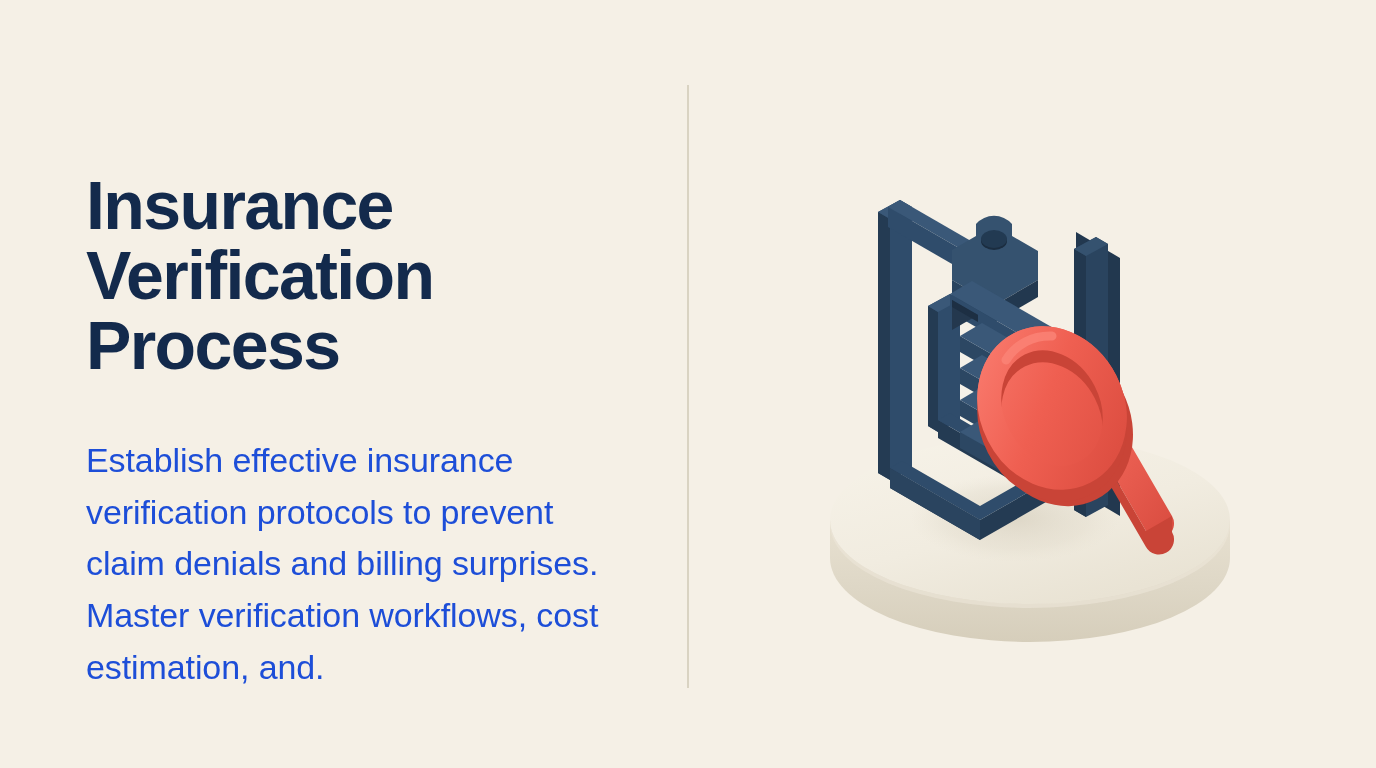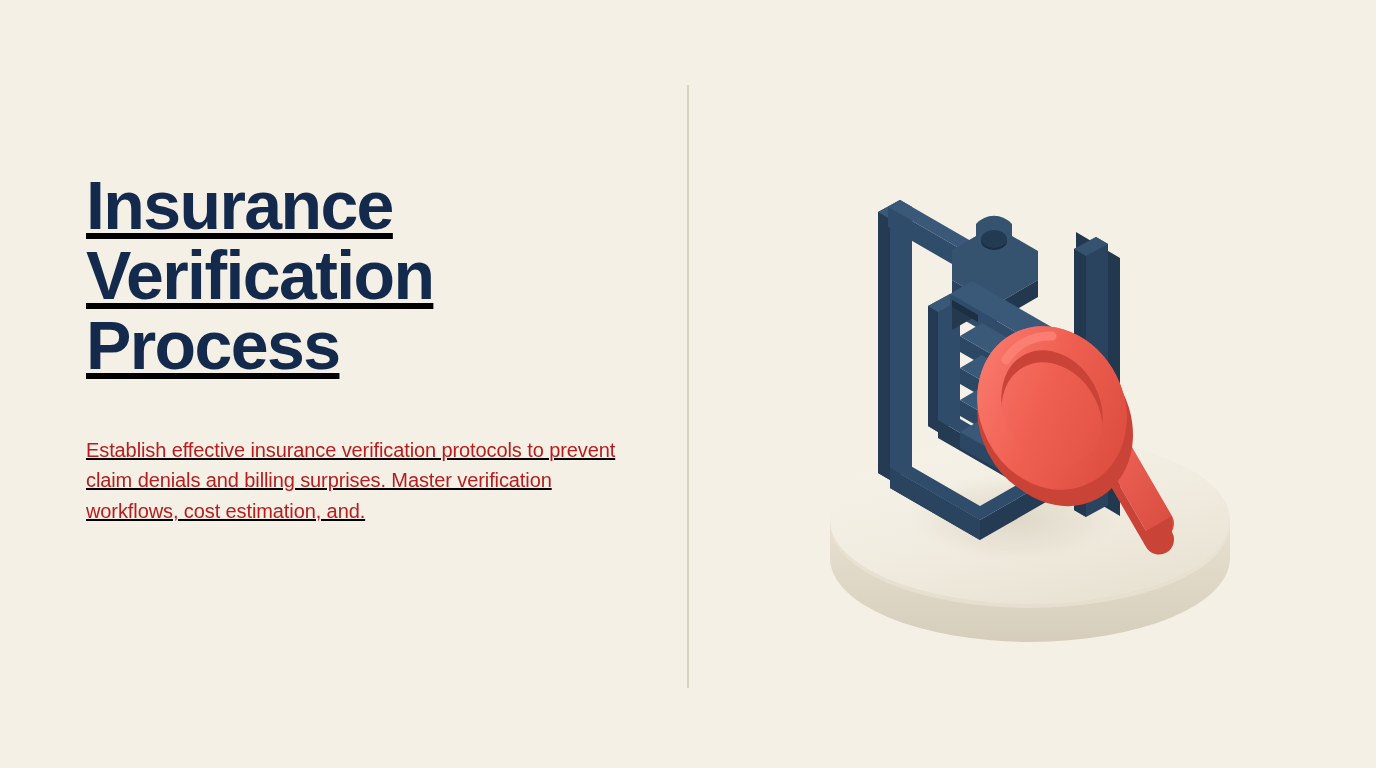--- a/index.html
+++ b/index.html
@@ -7,35 +7,35 @@
   body {
     background:#f5f0e6;
     font-family:"Liberation Sans", sans-serif;
     position:relative;
   }
   .slide { position:absolute; inset:0; background:#f5f0e6; }
 
   
   .text-col {
     position:absolute;
-    left:86px; top:170px; width:560px;text-decoration:underline;
+    left:86px; top:170px; width:560px;
   }
   .title {
     font-size:68px;
     font-weight:700;
     line-height:1.03;
     letter-spacing:-1.6px;
     color:#132a4c;
     white-space:pre-line;
   }
   .subtitle {
     margin-top:55px;
-    font-size:20px;
+    font-size:34px;
     line-height:1.52;
-    color:#b91c1c;
+    color:#1d4ed8;
     letter-spacing:-0.1px;
     max-width:545px;
   }
 
   
   .divider {
     position:absolute;
     left:687px; top:85px;
     width:2px; height:603px;
     background:#d9d3c2;

